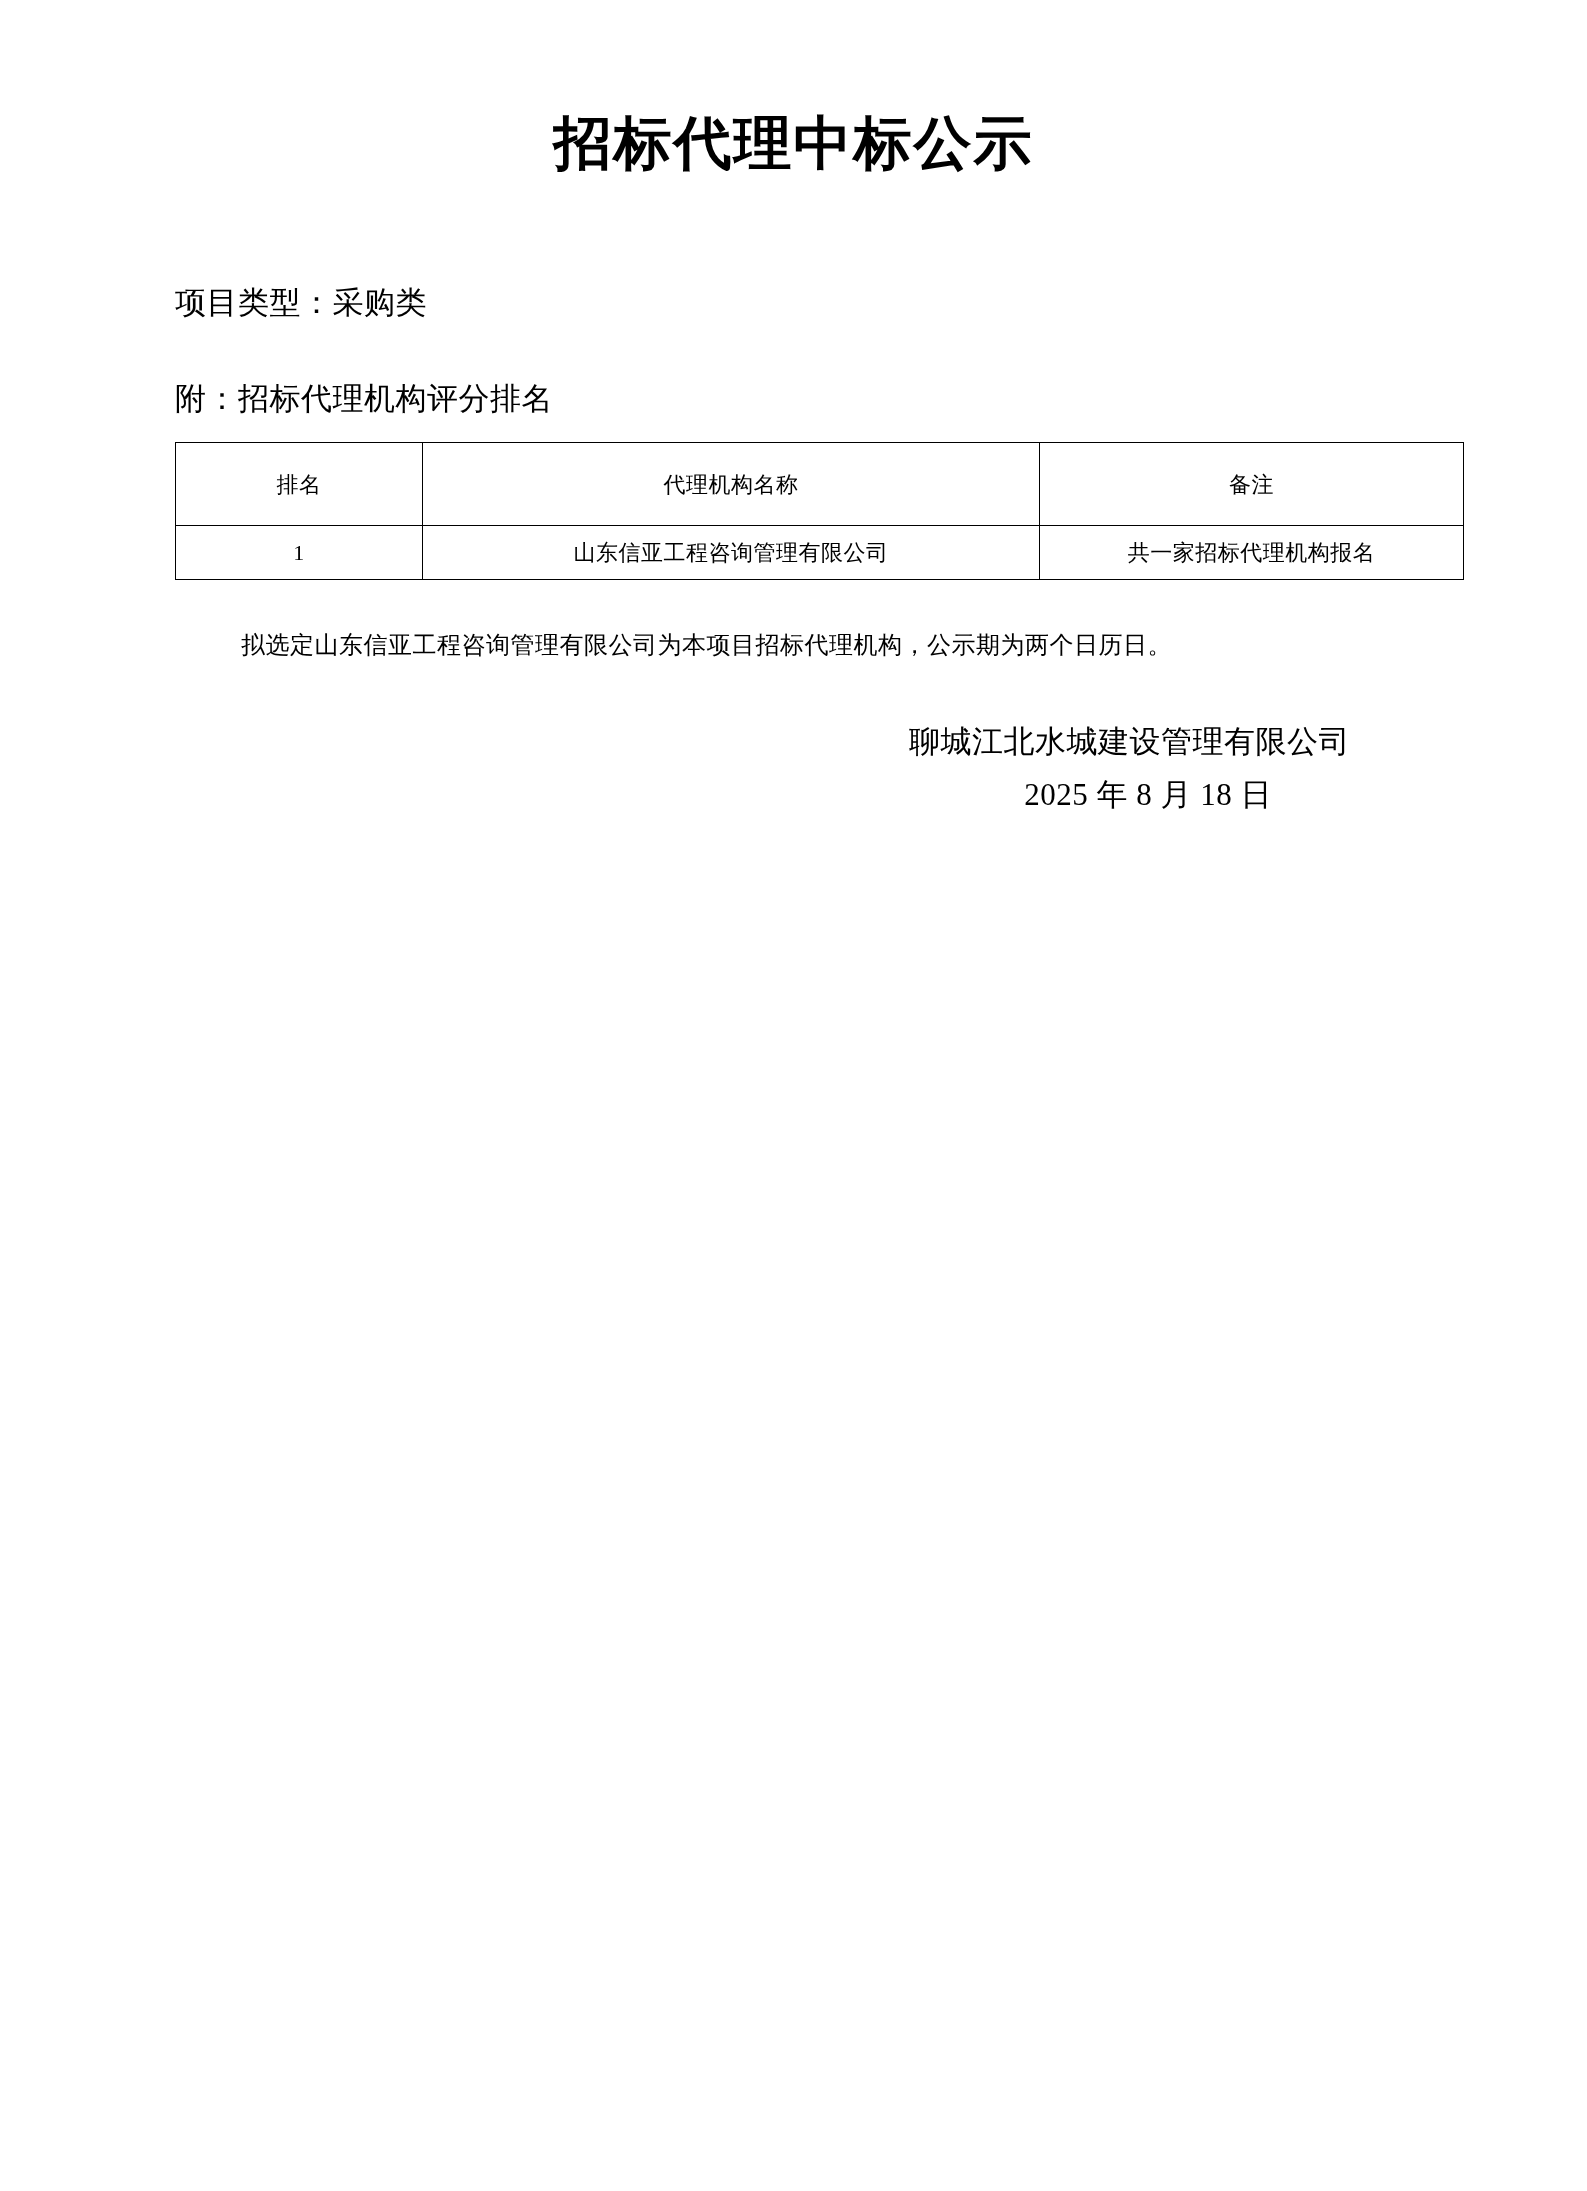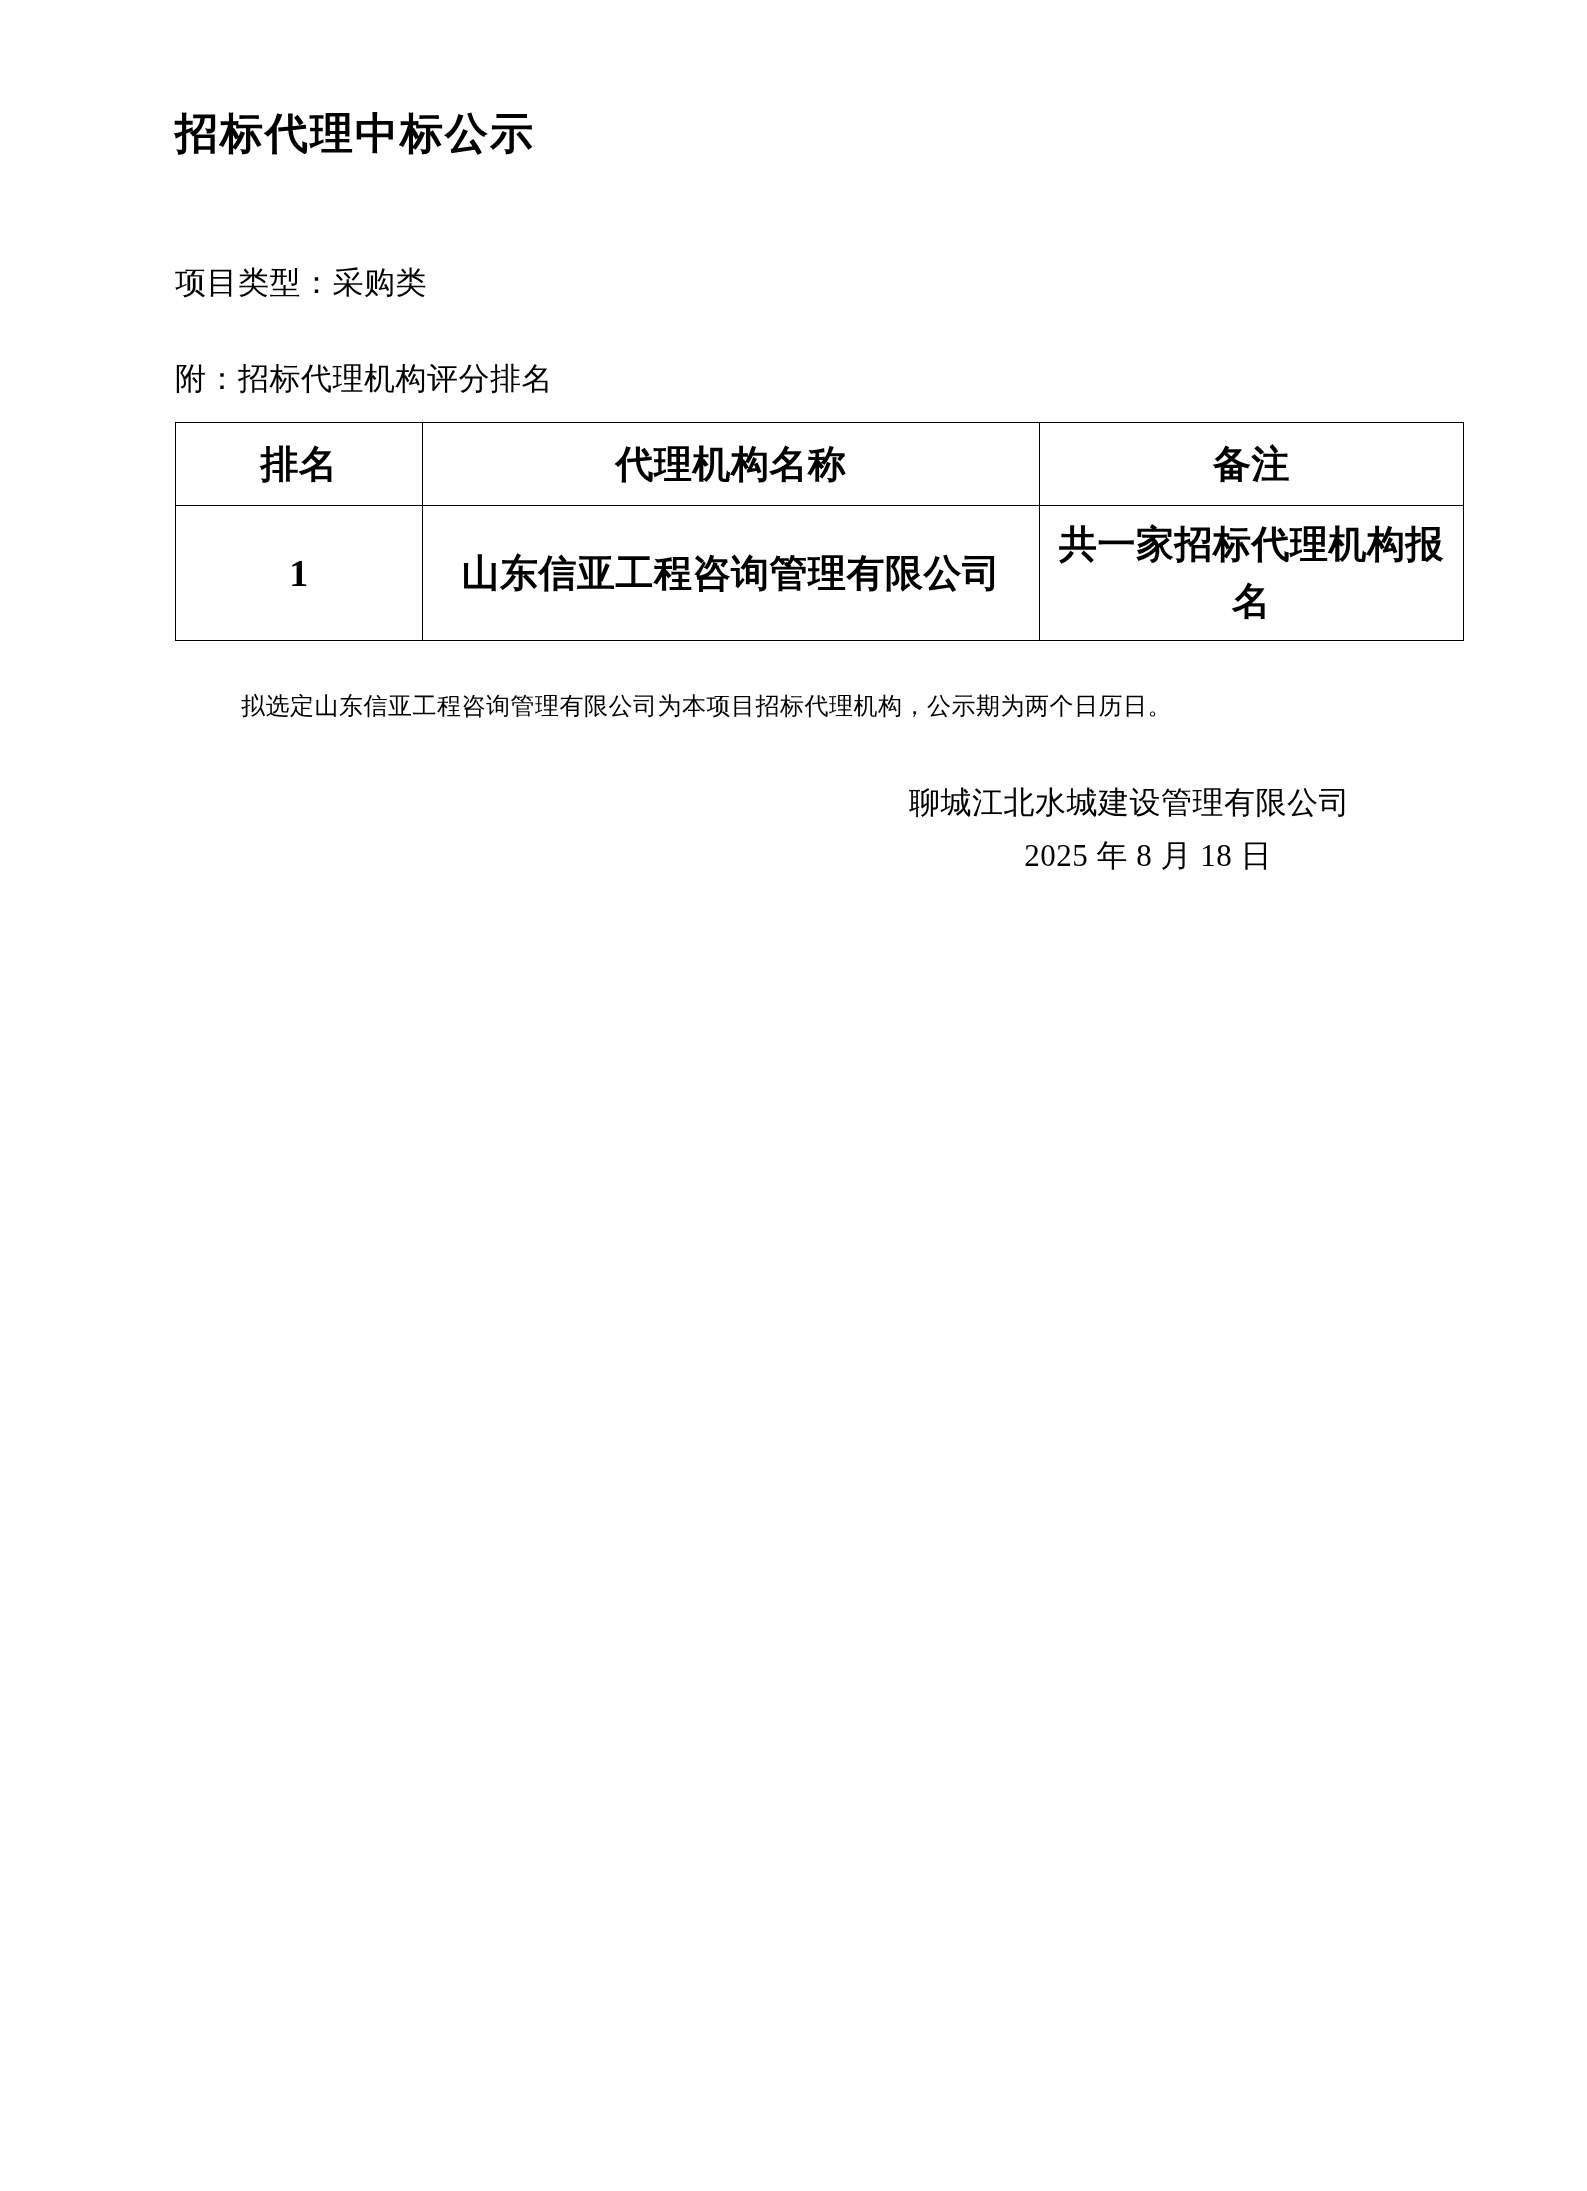--- a/index.html
+++ b/index.html
@@ -15,21 +15,22 @@
     position: relative;
   }
   .page {
     width: 1587px;
     height: 2191px;
     box-sizing: border-box;
     padding: 0 175px;
     position: relative;
   }
   .doc-title {
-    font-size: 43px;
+    text-align: center;
+    font-size: 58px;
     font-weight: bold;
     letter-spacing: 2px;
     margin-top: 105px;
     margin-bottom: 3px;
     font-family: "Liberation Serif", "DejaVu Serif", serif;
   }
   .meta-block {
     margin-top: 92px;
   }
   .meta-line {
@@ -46,22 +47,22 @@
   table.rank-table {
     margin-top: 22px;
     border-collapse: collapse;
     width: 1237px;
     table-layout: fixed;
   }
   table.rank-table td,
   table.rank-table th {
     border: 1.5px solid #000000;
     text-align: center;
-    font-size: 38px;
-    font-weight: bold;
+    font-size: 22px;
+    font-weight: normal;
     padding: 10px 8px;
     line-height: 1.5;
     letter-spacing: 0.5px;
   }
   table.rank-table th {
     height: 62px;
   }
   .col-rank { width: 230px; }
   .col-agency { width: 600px; }
   .col-remark { width: 407px; }

